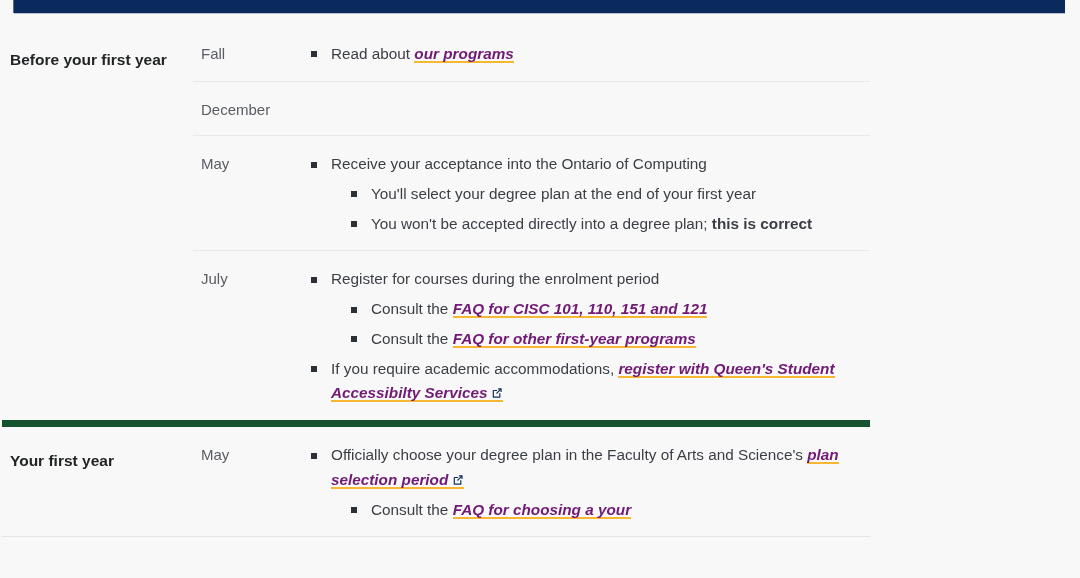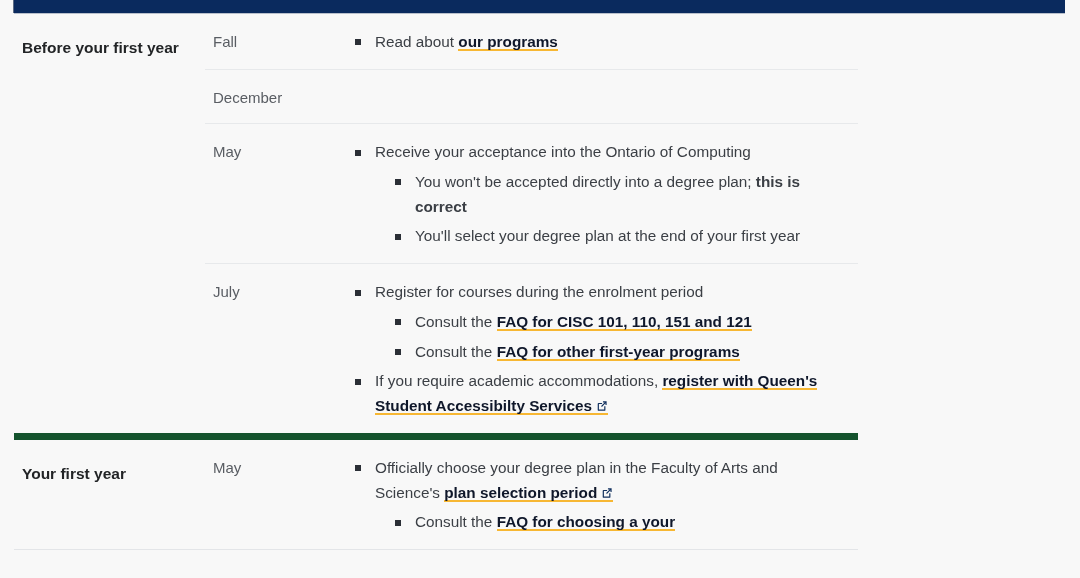--- a/index.html
+++ b/index.html
@@ -26,23 +26,24 @@
     top: 0;
     width: 1051px;
     height: 13px;
     background: #0a2a5e;
     box-shadow: -1px 0 0 #5c6b84, 0 1px 0 #b9c0cc;
   }
 
   
   .timeline {
     position: relative;
-    padding: 0 14px;
+    padding: 0 2px;
     box-sizing: border-box;
     width: 872px;
+    margin-top: 12px;
   }
 
   .section {
     display: flex;
     align-items: flex-start;
   }
   .section + .section {
     border-top: 7px solid #14532d;
   }
   .section:last-child {
@@ -62,21 +63,20 @@
 
   .rows {
     flex: 1 1 auto;
     min-width: 0;
   }
 
   .row {
     display: flex;
     align-items: flex-start;
     padding: 16px 0 14px 0;
-    gap: 32px;
   }
   .row + .row {
     border-top: 1px solid #e7e9eb;
   }
 
   .row-month {
     width: 118px;
     flex: 0 0 118px;
     box-sizing: border-box;
     padding-left: 8px;
@@ -119,26 +119,27 @@
   ul.blist ul.blist {
     margin-top: 5px;
     padding-left: 20px;
   }
   ul.blist ul.blist > li {
     color: #3b3f45;
   }
 
   
   a.ln {
-    color: #0f172a;
+    color: #701a75;
     font-weight: bold;
     text-decoration: none;
     box-shadow: inset 0 -2px 0 #f7b733;
     padding-bottom: 1px;
     white-space: normal;
+    font-style: italic;
   }
   .exticon {
     display: inline-block;
     width: 12px;
     height: 12px;
     margin-left: 4px;
     vertical-align: -1px;
     position: relative;
   }
   .exticon svg { display: block; }
@@ -163,22 +164,22 @@
           </div>
         </div>
         <div class="row">
           <div class="row-month">December</div>
         </div>
         <div class="row">
           <div class="row-month">May</div>
           <div class="row-content">
             <ul class="blist">
               <li><span class="marker"></span><span>Receive your acceptance into the Ontario of Computing</span><ul class="blist">
+                  <li><span class="marker"></span><span>You'll select your degree plan at the end of your first year</span></li>
                   <li><span class="marker"></span><span>You won't be accepted directly into a degree plan; </span><strong>this is correct</strong></li>
-                  <li><span class="marker"></span><span>You'll select your degree plan at the end of your first year</span></li>
                 </ul></li>
             </ul>
           </div>
         </div>
         <div class="row">
           <div class="row-month">July</div>
           <div class="row-content">
             <ul class="blist">
               <li><span class="marker"></span><span>Register for courses during the enrolment period</span><ul class="blist">
                   <li><span class="marker"></span><span>Consult the </span><a class="ln" href="#">FAQ for CISC 101, 110, 151 and 121</a></li>

